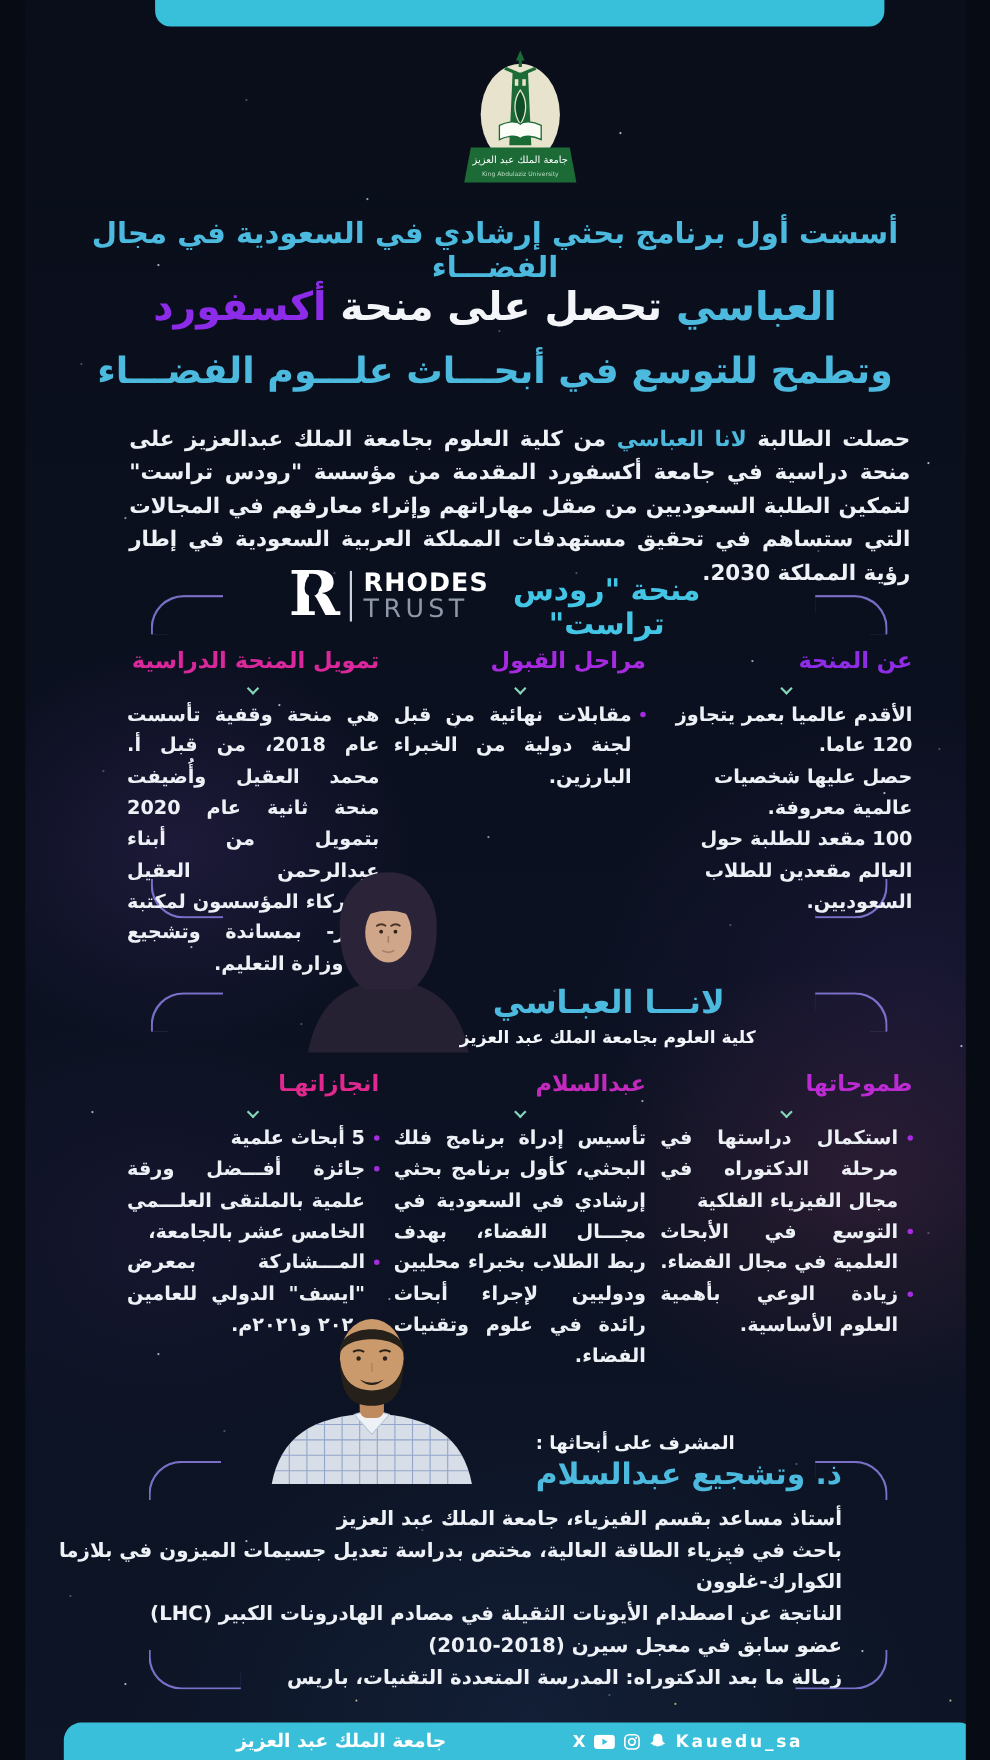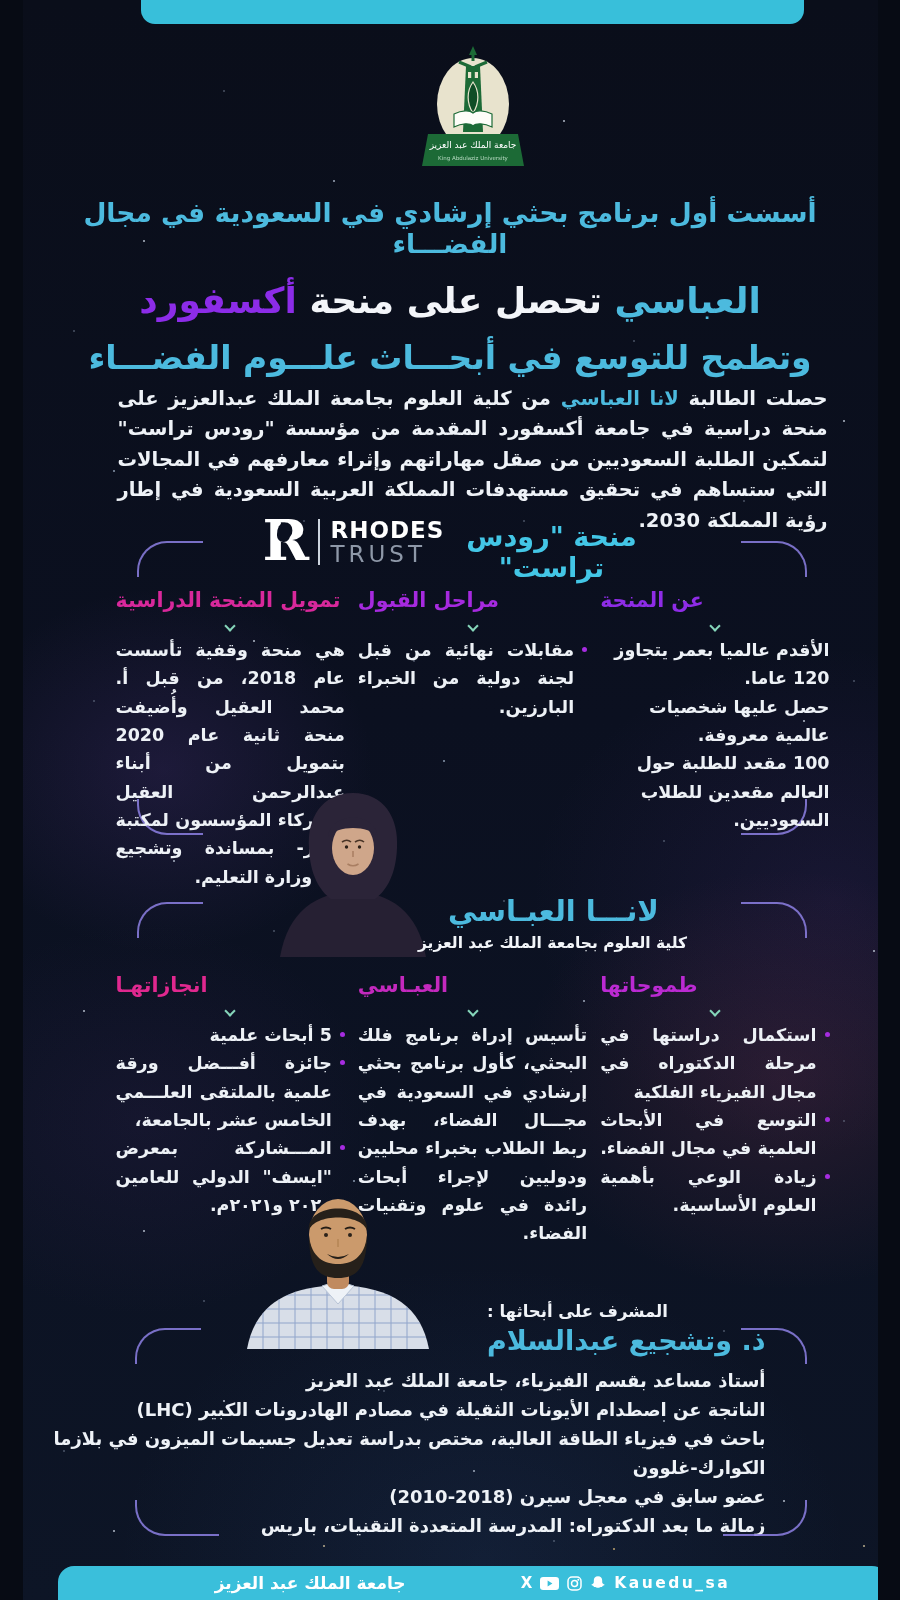--- a/index.html
+++ b/index.html
@@ -34,21 +34,21 @@
   .top-bar{position:absolute;left:118px;top:0;width:663px;height:24px;background:#38bfda;
     border-radius:0 0 14px 14px;}
   .footer-bar{position:absolute;left:35px;top:1566px;width:830px;height:34px;background:#3abfdb;
     border-radius:16px 16px 0 0;display:flex;align-items:center;justify-content:center;gap:115px;}
   .footer-univ{font-size:17px;font-weight:700;color:#fff;direction:rtl;}
   .footer-social{display:flex;align-items:center;gap:8px;color:#fff;}
   .footer-handle{font-size:15.5px;letter-spacing:2.5px;font-weight:600;color:#fff;}
   .x-glyph{font-weight:800;font-size:15px;color:#fff;line-height:1;}
   
   .headline{position:absolute;left:0;right:0;top:197px;text-align:center;direction:rtl;}
-  .h-l1{font-size:26.5px;font-weight:700;color:#4cbade;margin-bottom:21px;}
+  .h-l1{font-size:26.5px;font-weight:700;color:#4cbade;}
   .h-l2{font-size:36px;font-weight:800;margin-bottom:17px;color:#f3f5f9;}
   .h-l2 .cyan{color:#4cbade;}
   .h-l2 .purple{color:#8c2ce8;}
   .h-l3{font-size:33px;font-weight:800;color:#4cbade;}
   .intro{position:absolute;left:95px;width:710px;top:384px;direction:rtl;text-align:justify;
     font-size:19.5px;line-height:1.56;font-weight:600;color:#eef2f7;margin:0;}
   .intro .cyan{color:#4cbade;}
   
   .brk{position:absolute;width:66px;height:36px;border:0 solid rgba(141,129,228,.85);}
   .brk.tl{border-top-width:2px;border-left-width:2px;border-top-left-radius:30px;}
@@ -62,21 +62,21 @@
   .r-bird{position:absolute;top:9px;left:14px;width:13px;height:19px;background:#0b1020;
     border-radius:55% 55% 50% 50%/65% 65% 38% 38%;}
   .r-div{width:2px;height:46px;background:#cdd4de;margin:0 11px 0 9px;}
   .r-line1{font-size:23px;font-weight:700;color:#fff;letter-spacing:1px;line-height:1.05;}
   .r-line2{font-size:23px;font-weight:400;color:#8e98a8;letter-spacing:4px;line-height:1.05;}
   .rhodes-title{position:absolute;left:398px;top:521px;width:262px;text-align:center;direction:rtl;
     font-size:27px;font-weight:800;color:#43c6e6;}
   
   .cols{position:absolute;left:93px;width:714px;display:flex;direction:rtl;gap:13px;}
   .col{flex:1;min-width:0;}
-  .col-h{font-size:20.5px;font-weight:800;text-align:left;margin-bottom:3px;}
+  .col-h{font-size:20.5px;font-weight:800;text-align:right;margin-bottom:3px;}
   .chev-row{text-align:center;margin-bottom:9px;height:12px;}
   .chev{display:inline-block;width:8px;height:8px;border-left:2px solid #86d6ba;
     border-bottom:2px solid #86d6ba;transform:rotate(-45deg);}
   .col-body{font-size:17.5px;line-height:1.62;color:#edf1f6;font-weight:600;}
   .line-r{text-align:right;}
   .just{text-align:justify;}
   .bul{position:relative;padding-right:13px;text-align:justify;}
   .bul::before{content:"";position:absolute;right:0;top:11px;width:5px;height:5px;
     border-radius:50%;background:#a62ce0;}
   .c-about{color:#8e2ce6;} .c-stages{color:#a62adf;} .c-funding{color:#d8289b;}
@@ -195,21 +195,21 @@
     <div class="col">
       <div class="col-h c-amb">طموحاتها</div>
       <div class="chev-row"><span class="chev"></span></div>
       <div class="col-body">
         <div class="bul">استكمال دراستها في مرحلة الدكتوراه في مجال الفيزياء الفلكية</div>
         <div class="bul">التوسع في الأبحاث العلمية في مجال الفضاء.</div>
         <div class="bul">زيادة الوعي بأهمية العلوم الأساسية.</div>
       </div>
     </div>
     <div class="col">
-      <div class="col-h c-contrib">العبـاسي</div>
+      <div class="col-h c-contrib">عبدالسلام</div>
       <div class="chev-row"><span class="chev"></span></div>
       <div class="col-body">
         <div class="just">تأسيس إدراة برنامج فلك البحثي، كأول برنامج بحثي إرشادي في السعودية في مجـــال الفضاء، بهدف ربط الطلاب بخبراء محليين ودوليين لإجراء أبحاث رائدة في علوم وتقنيات الفضاء.</div>
       </div>
     </div>
     <div class="col">
       <div class="col-h c-achv">انجازاتهـا</div>
       <div class="chev-row"><span class="chev"></span></div>
       <div class="col-body">
         <div class="bul">5 أبحاث علمية</div>
@@ -243,22 +243,22 @@
   </svg>
 
   <div class="brk tl" style="left:112px;top:1328px;"></div>
   <div class="brk tr" style="left:718px;top:1328px;"></div>
   <div class="sup-head">
     <div class="sup-label">المشرف على أبحاثها :</div>
     <div class="sup-name">ذ. وتشجيع عبدالسلام</div>
   </div>
   <div class="sup-bio">
     <div>أستاذ مساعد بقسم الفيزياء، جامعة الملك عبد العزيز</div>
+    <div>باحث في فيزياء الطاقة العالية، مختص بدراسة تعديل جسيمات الميزون في بلازما الكوارك-غلوون</div>
     <div>الناتجة عن اصطدام الأيونات الثقيلة في مصادم الهادرونات الكبير (LHC)</div>
-    <div>باحث في فيزياء الطاقة العالية، مختص بدراسة تعديل جسيمات الميزون في بلازما الكوارك-غلوون</div>
     <div>عضو سابق في معجل سيرن (2018-2010)</div>
     <div>زمالة ما بعد الدكتوراه: المدرسة المتعددة التقنيات، باريس</div>
   </div>
   <div class="brk bl" style="left:112px;top:1500px;width:84px;"></div>
   <div class="brk br" style="left:700px;top:1500px;width:84px;"></div>
 
   <div class="footer-bar">
     <div class="footer-univ">جامعة الملك عبد العزيز</div>
     <div class="footer-social">
       <span class="x-glyph">X</span>

